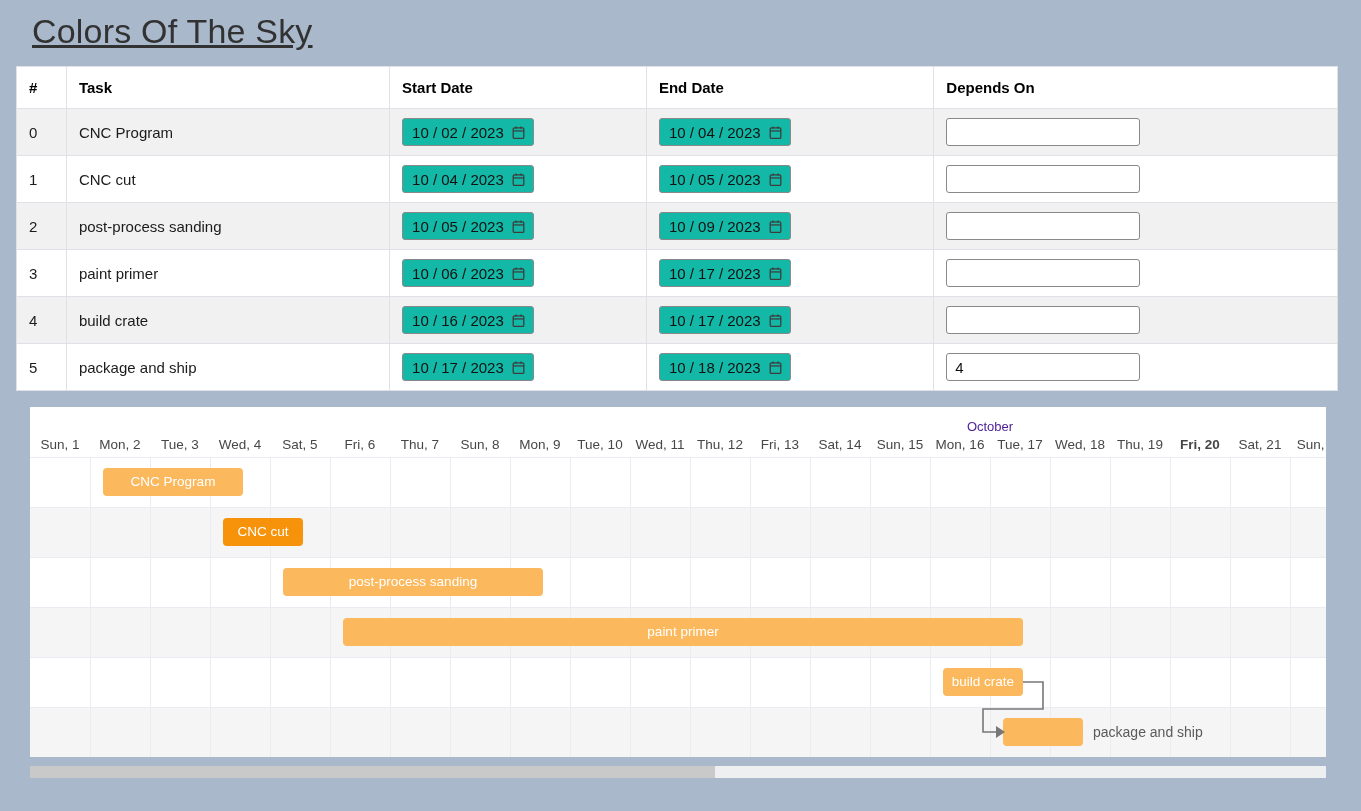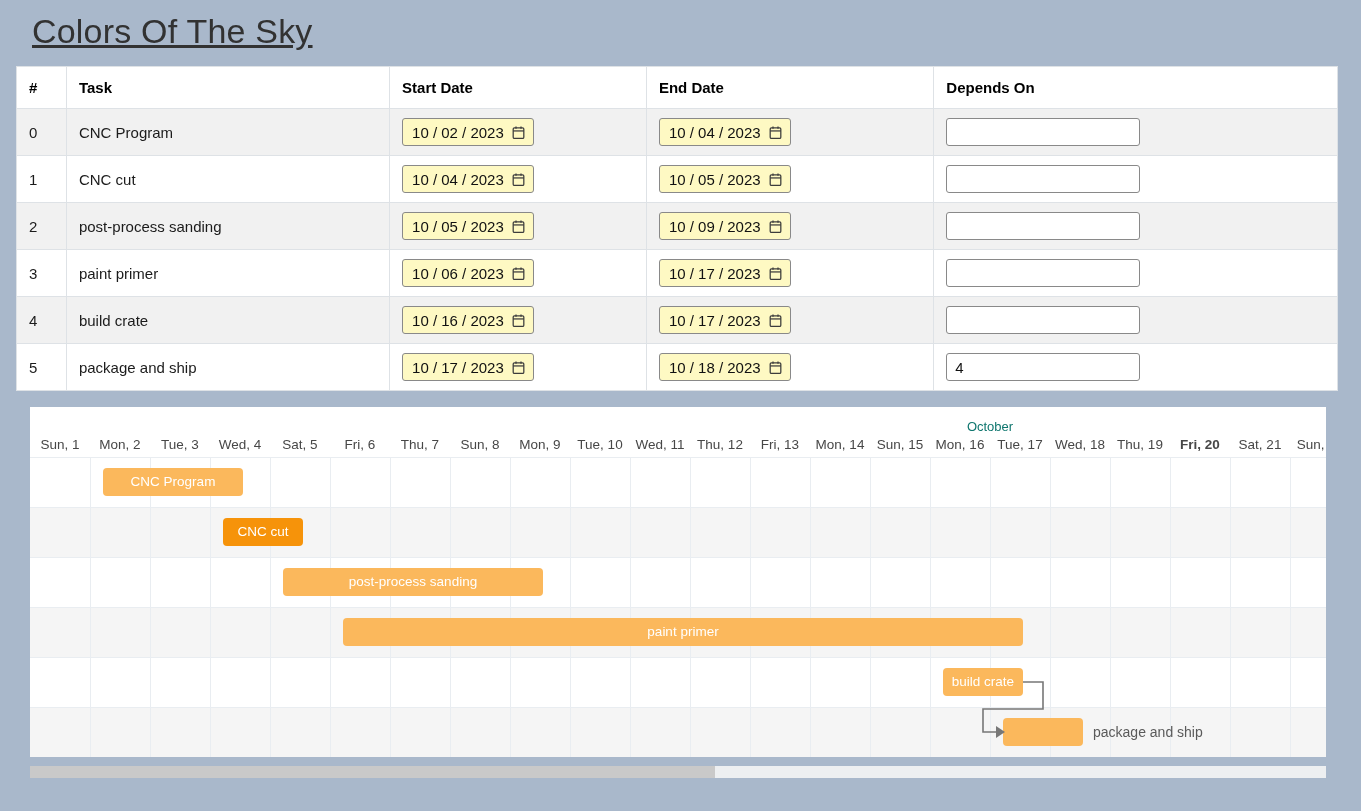--- a/index.html
+++ b/index.html
@@ -27,37 +27,37 @@
   .task-table td { height:47px; color:#1b1b1b; }
   .task-table tbody tr:nth-child(odd) { background:#f1f1f1; }
   .col-num { width:49px; }
   .col-task { width:317px; }
   .col-start { width:252px; }
   .col-end { width:282px; }
   .col-dep { width:396px; }
   .date-input {
     display:inline-flex; align-items:center; gap:7px;
     height:28px; padding:0 7px 0 9px;
-    background:#fef9c3; border:1px solid #898989; border-radius:3px;
+    background:#14b8a6; border:1px solid #898989; border-radius:3px;
     font-size:15px; color:#111; white-space:nowrap;
   }
   .cal-icon { flex:0 0 auto; display:block; }
   .dep-input {
     width:194px; height:28px; padding:0 8px;
     background:#fff; border:1px solid #898989; border-radius:3px;
     font-size:15px; color:#111; font-family:"Liberation Sans", sans-serif;
   }
   
   .gantt {
     position:absolute; left:30px; top:407px; width:1296px; height:350px;
     background:#ffffff; overflow:hidden;
   }
   .g-month {
     position:absolute; top:12px; left:900px; width:120px; text-align:center;
-    font-size:13px; color:#0f766e;
+    font-size:13px; color:#4c1d95;
   }
   .g-day {
     position:absolute; top:30px; width:80px; margin-left:-40px; text-align:center;
     font-size:13.5px; color:#474747; white-space:nowrap;
   }
   .g-stripe { position:absolute; left:0; width:1296px; height:50px; }
   .g-vline { position:absolute; top:50px; width:1px; height:300px; }
   .g-hline { position:absolute; left:0; width:1296px; height:1px; }
   .g-bar {
     position:absolute; height:28px; border-radius:4px;
@@ -271,21 +271,21 @@
     <div class="g-day" style="left: 210px;">Wed, 4</div>
     <div class="g-day" style="left: 270px;">Sat, 5</div>
     <div class="g-day" style="left: 330px;">Fri, 6</div>
     <div class="g-day" style="left: 390px;">Thu, 7</div>
     <div class="g-day" style="left: 450px;">Sun, 8</div>
     <div class="g-day" style="left: 510px;">Mon, 9</div>
     <div class="g-day" style="left: 570px;">Tue, 10</div>
     <div class="g-day" style="left: 630px;">Wed, 11</div>
     <div class="g-day" style="left: 690px;">Thu, 12</div>
     <div class="g-day" style="left: 750px;">Fri, 13</div>
-    <div class="g-day" style="left: 810px;">Mon, 14</div>
+    <div class="g-day" style="left: 810px;">Sat, 14</div>
     <div class="g-day" style="left: 870px;">Sun, 15</div>
     <div class="g-day" style="left: 930px; text-align: center;">Mon, 16</div>
     <div class="g-day" style="left: 990px;">Tue, 17</div>
     <div class="g-day" style="left: 1050px;">Wed, 18</div>
     <div class="g-day" style="left: 1110px;">Thu, 19</div>
     <div class="g-day" style="left: 1170px; font-weight: bold;">Fri, 20</div>
     <div class="g-day" style="left: 1230px;">Sat, 21</div>
     <div class="g-day" style="left: 1290px;">Sun, 22</div>
     <div class="g-bar" style="left: 73px; width: 140px; top: 61px; background: rgb(251, 184, 92);">CNC Program</div>
     <div class="g-bar" style="left: 193px; width: 80px; top: 111px; background: rgb(246, 147, 10);">CNC cut</div>

